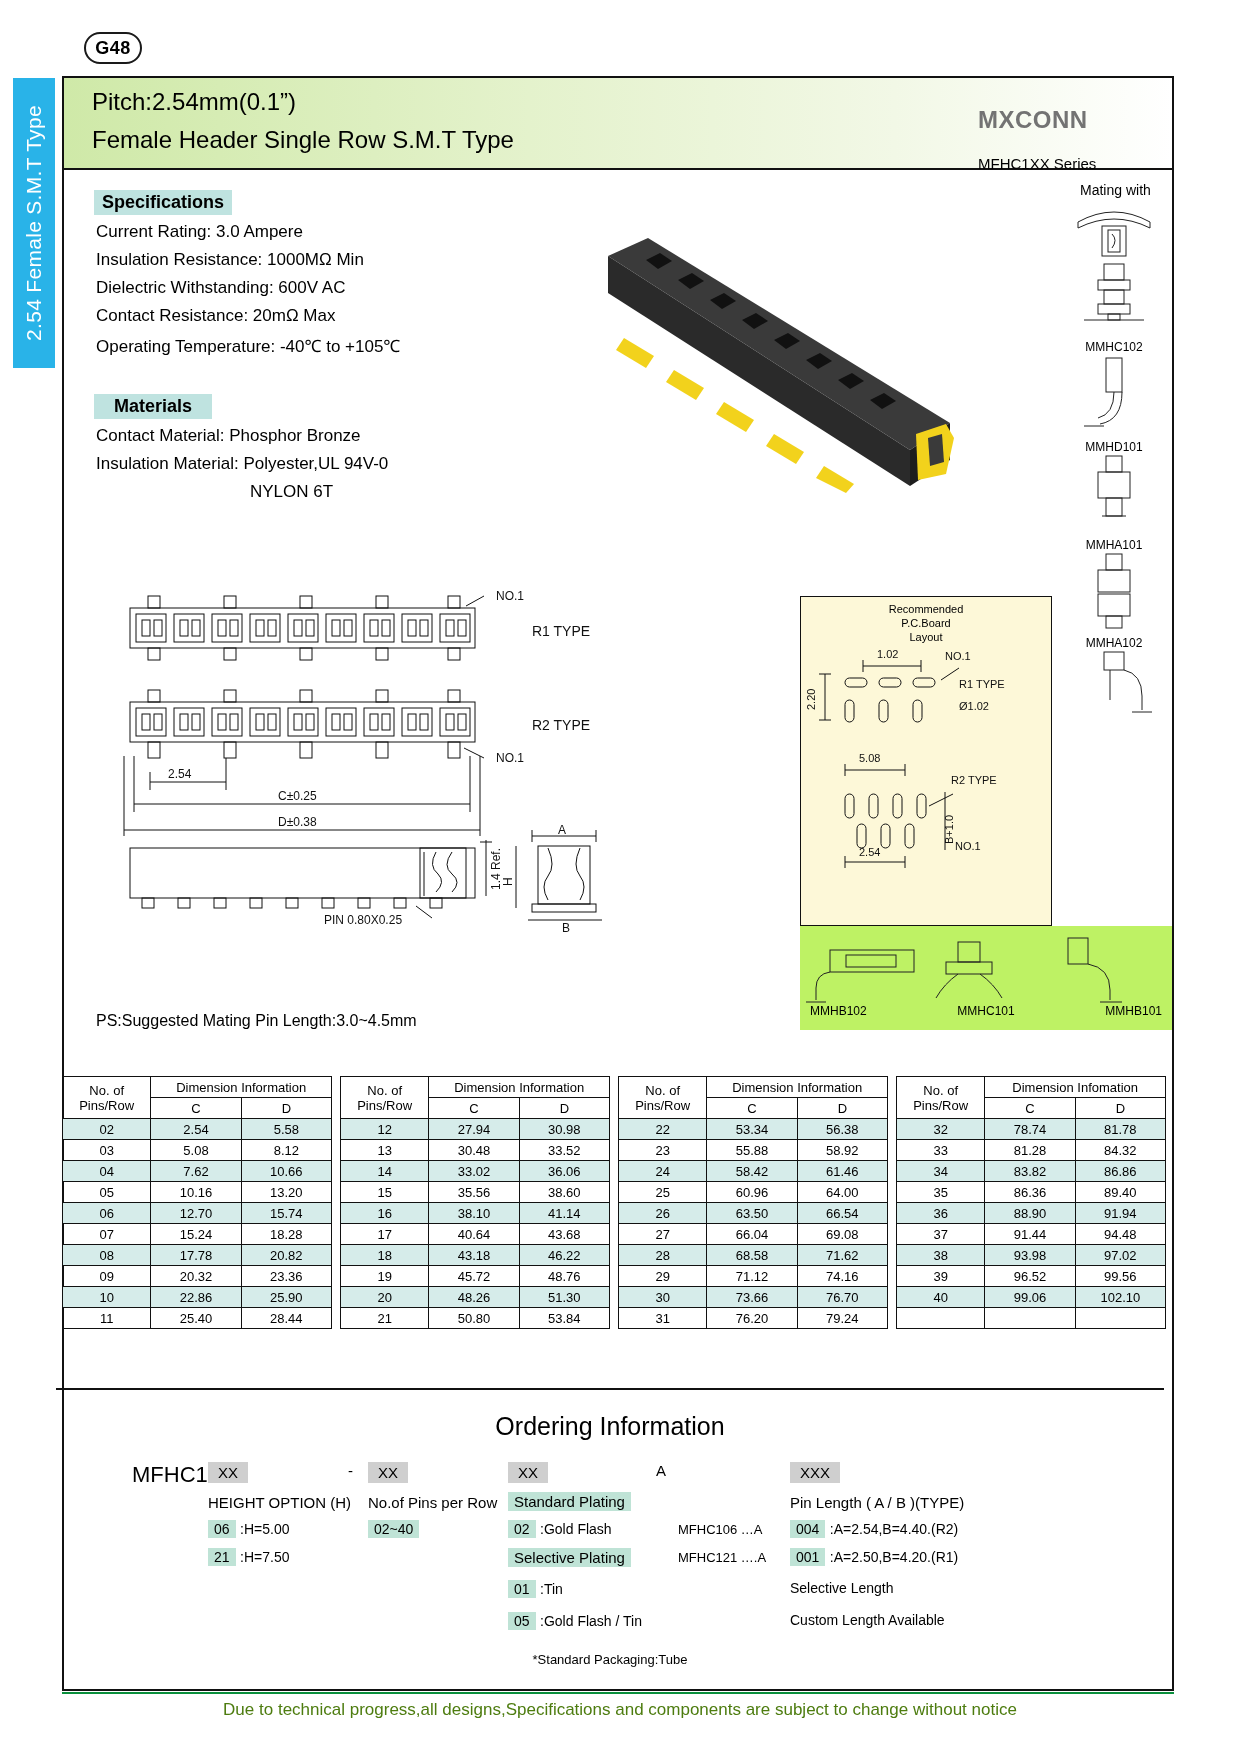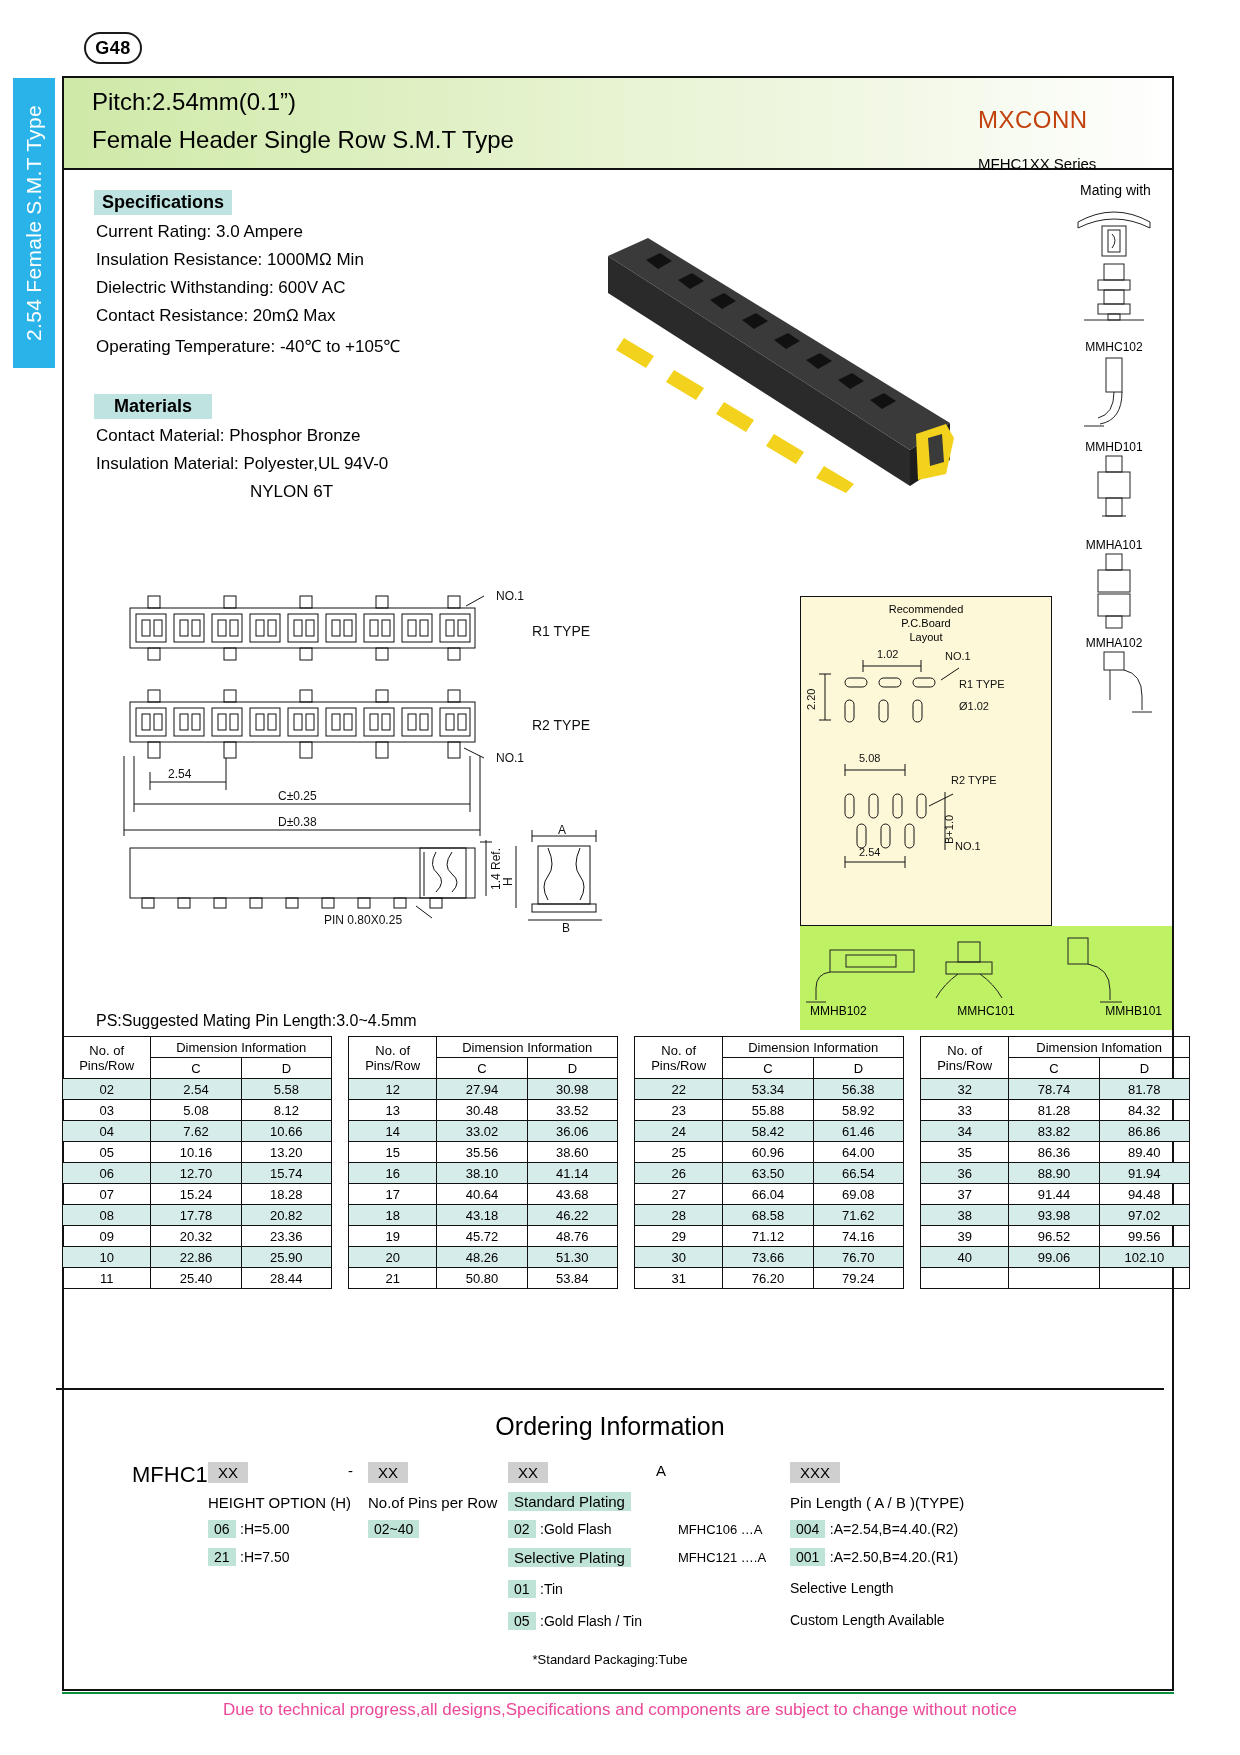--- a/index.html
+++ b/index.html
@@ -37,21 +37,21 @@
     border:2px solid #111;
   }
   
   .headband {
     position:absolute; left:64px; top:78px; width:1108px; height:92px;
     background:linear-gradient(90deg,#cfe9a8 0%, #e4f2cc 42%, #f2f8e6 75%, #ffffff 100%);
     border-bottom:2px solid #111;
   }
   .headtitle1 { position:absolute; left:92px; top:88px; font-size:24px; }
   .headtitle2 { position:absolute; left:92px; top:126px; font-size:24px; }
-  .brand { position:absolute; left:978px; top:106px; font-size:24px; font-weight:normal; color:#c2410c; letter-spacing:.5px;}
+  .brand { position:absolute; left:978px; top:106px; font-size:24px; font-weight:bold; color:#737373; letter-spacing:.5px;}
   .series { position:absolute; left:978px; top:140px; font-size:15px;margin-top:15px; }
 
   
   .spechdr {
     position:absolute; left:94px; top:190px;
     background:#bfe3e0; padding:2px 8px; font-size:18px; font-weight:bold;
   }
   .specline { position:absolute; left:96px; font-size:17px; }
   .mathdr {
     position:absolute; left:94px; top:394px;
@@ -83,32 +83,32 @@
     background:#bef264;
   }
   table.dim {
     border-collapse:collapse; font-size:13px; width:270px; float:left; margin-right:2px;
   }
   table.dim th, table.dim td {
     border:1px solid #111; text-align:center; height:21px; padding:0;
     font-weight:normal;
   }
   table.dim tr.alt td { background:#d6ecea; }
-  .tblwrap { position:absolute; display:flex; gap:14px; left:62px; top:1036px; }
+  .tblwrap { position:absolute; display:flex; gap:6px; left:62px; top:1076px; }
 
   
   .ordbox { position:absolute; left:56px; top:1340px; width:1108px; height:292px; border-top:2px solid #111;margin-top:48px; }
   .ordtitle { position:absolute; left:0; top:22px; width:1108px; text-align:center; font-size:25px; }
   .ordlabel { font-size:15px; }
   .chip { background:#cfcfcf; padding:2px 10px; font-size:15px; display:inline-block; }
   .greenchip { background:#bfe3d6; padding:1px 6px; font-size:14px; display:inline-block; }
 
   .footer {
     position:absolute; left:0; top:1700px; width:1240px; text-align:center;
-    font-size:17px; color:#ec4899;
+    font-size:17px; color:#4d7c0f;
   }
   .hline { position:absolute; background:#0a8f3c; height:2px; }
   svg { display:block; }
   .t { position:absolute; }
 </style>
 </head>
 <body>
 
 <div class="page">
 

